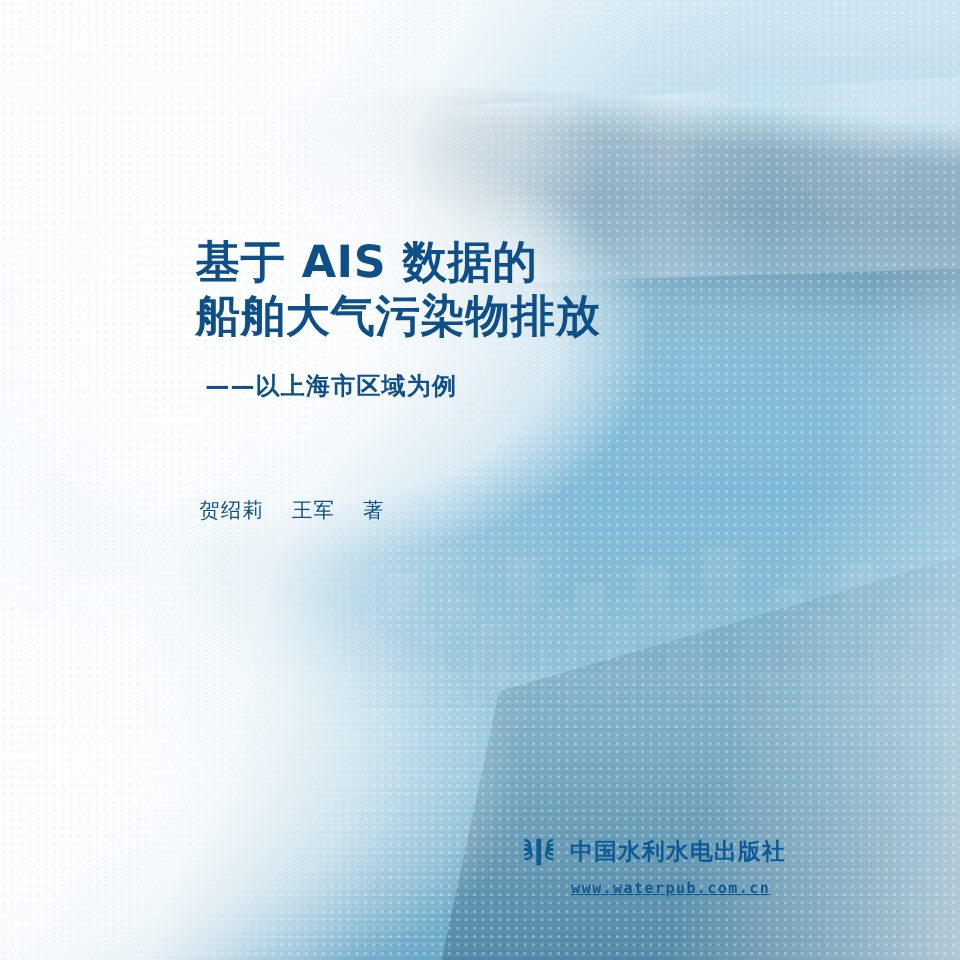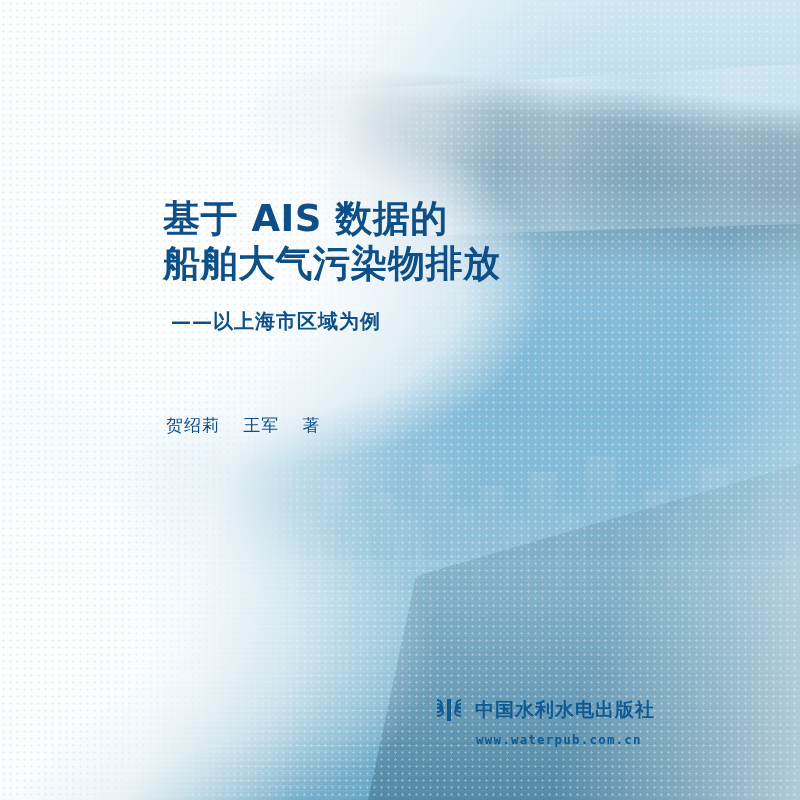--- a/index.html
+++ b/index.html
@@ -220,20 +220,21 @@
   }
   .pub-url {
     margin-top: 7px;
     margin-left: 44px;
     font-family: "DejaVu Sans Mono", "Liberation Mono", monospace;
     font-size: 12.5px;
     font-weight: bold;
     color: #0d5a94;
     letter-spacing: 1.2px;
     white-space: nowrap;
+    text-decoration: underline;
   }
 </style>
 </head>
 <body>
 
 <div id="cover">
 
   <div class="layer bg-base"></div>
   <div class="layer bg-ship"></div>
   <div class="layer bg-containers"></div>

